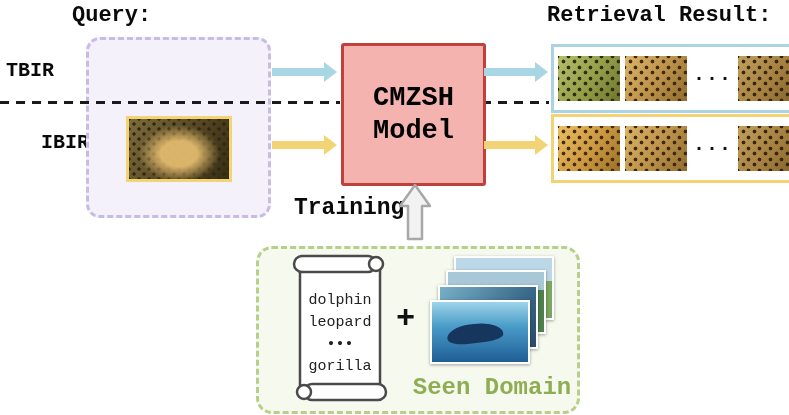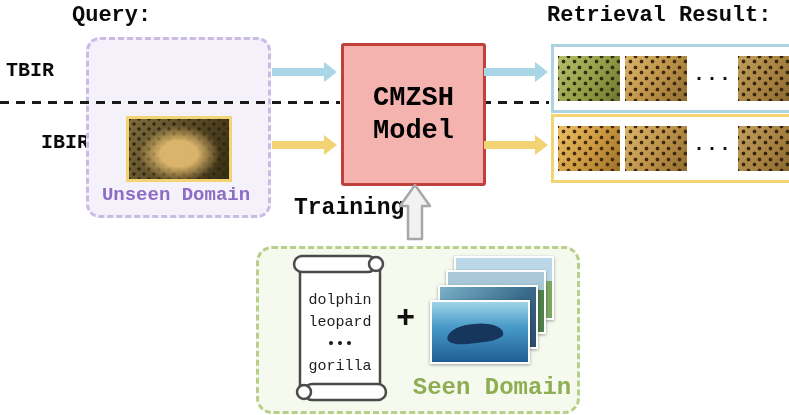--- a/index.html
+++ b/index.html
@@ -80,21 +80,20 @@
   <div class="lbl" style="left:547px;top:3px;font-size:22px;">Retrieval Result:</div>
 
   <div class="lbl" style="left:6px;top:59px;font-size:20px;">TBIR</div>
   <div class="lbl" style="left:9px;top:131px;font-size:20px;margin-left:32px;">IBIR</div>
 
   <div class="dash-line" style="left:0;top:101px;width:340px;"></div>
   <div class="dash-line" style="left:482px;top:101px;width:67px;"></div>
 
   <div class="unseen-box"></div>
   <div class="query-img leo query-leo"></div>
-  <div class="unseen-title">Unseen Domain</div>
 
   <div class="h-arrow a-blue" style="left:272px;top:62px;width:65px;">
       <div class="shaft"></div>
       <div class="head"></div>
     </div>
   <div class="h-arrow a-yellow" style="left:272px;top:135px;width:65px;">
       <div class="shaft"></div>
       <div class="head"></div>
     </div>
 

